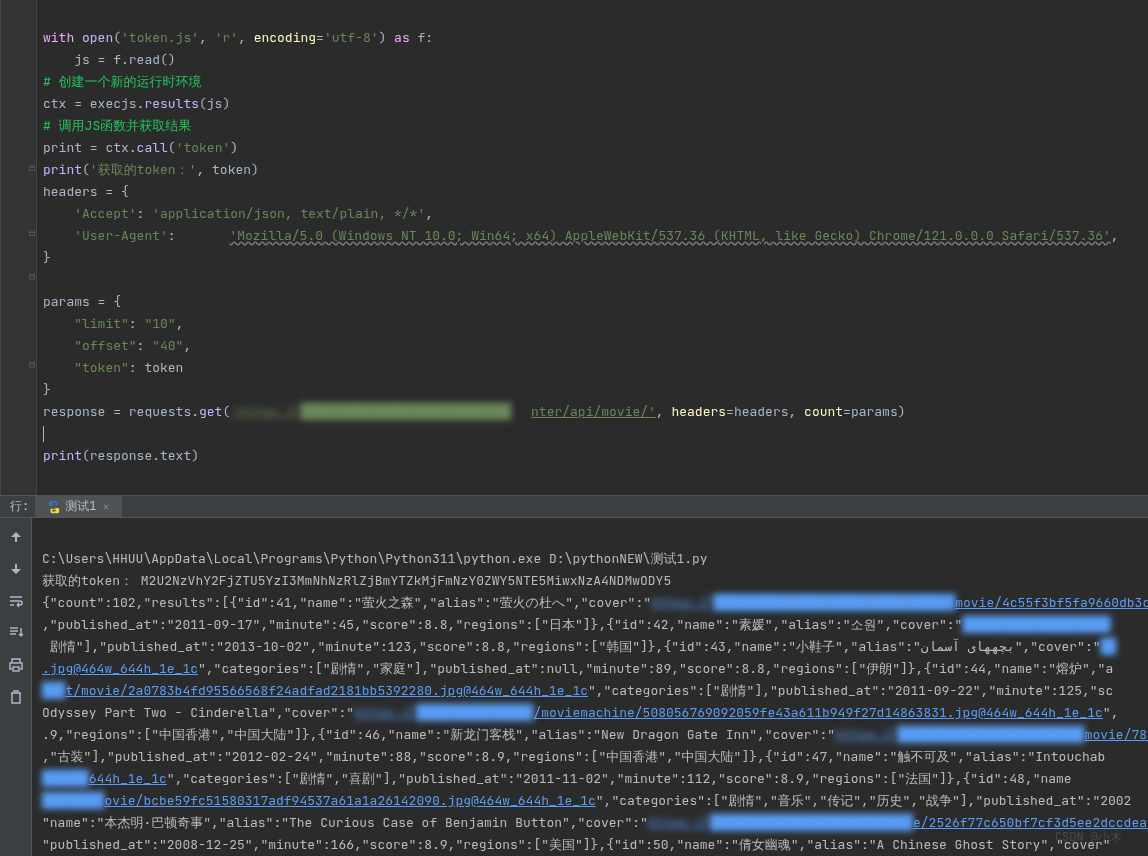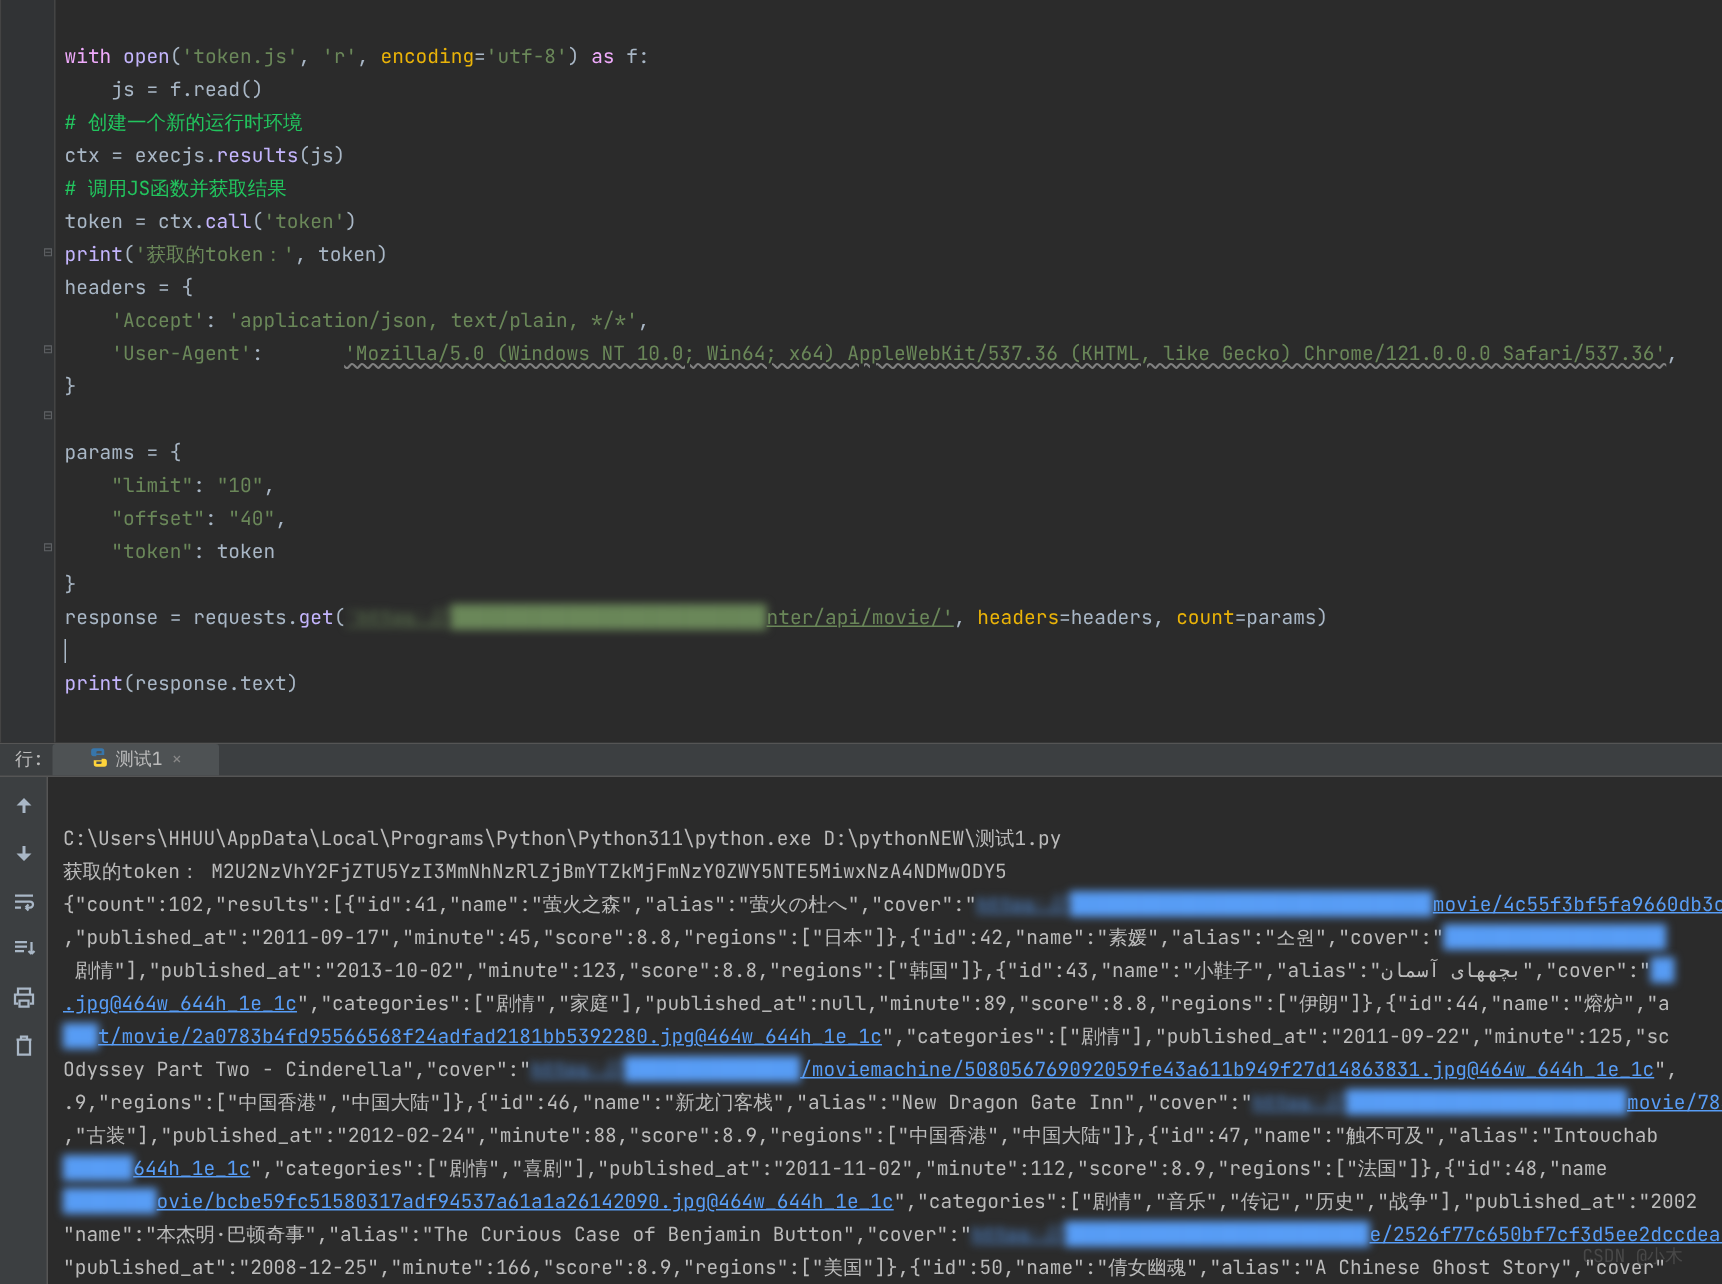--- a/index.html
+++ b/index.html
@@ -39,22 +39,22 @@
 }
 .code {
   padding: 5px 0 0 42px;
   line-height: 22px;
   white-space: pre;
 }
 .kw { color: #f0abfc; }
 .str { color: #6a8759; }
 .cmt { color: #22c55e; }
 .fn { color: #c4b5fd; }
-.param { color: #eab308; }
-.url { color: #6a8759; text-decoration: underline; }
+.param { color: #fef9c3; }
+.url { color: #6a8759; text-decoration: underline; margin-left: 20px; }
 .url-obf { color: #6a8759; text-decoration: underline; filter: blur(3px); }
 .warn { text-decoration-line: underline; text-decoration-style: wavy; text-decoration-color: #808080; margin-left: 46px; }
 .cursor {
   display: inline-block;
   width: 1px;
   height: 16px;
   background: #a9b7c6;
   vertical-align: middle;
 }
 
@@ -69,22 +69,23 @@
 }
 .run-label {
   color: #bbb;
   font-size: 12px;
   padding: 0 6px;
 }
 .tab {
   background: #4e5254;
   color: #bbb;
   font-size: 12px;
-  padding: 2px 24px;
-  display: flex;
+  padding: 2px 12px;
+  display: flex;
+  align-items: center;
   gap: 4px;
   border-radius: 2px 2px 0 0;
 }
 .py-icon {
   width: 14px;
   height: 14px;
   display: inline-block;
 }
 .close-x {
   color: #888;
@@ -149,21 +150,21 @@
     <span class="gutter-mark" style="top:226px;">⊟</span>
     <span class="gutter-mark" style="top:270px;">⊟</span>
     <span class="gutter-mark" style="top:358px;">⊟</span>
   </div>
   <div class="code">
 <span><span class="kw">with</span> <span class="fn">open</span>(<span class="str">'token.js'</span>, <span class="str">'r'</span>, <span class="param">encoding</span>=<span class="str">'utf-8'</span>) <span class="kw">as</span> <span>f:</span></span>
 <span>    js = f.read()</span>
 <span class="cmt"># 创建一个新的运行时环境</span>
 <span><span>ctx = execjs.</span><span class="fn">results</span><span>(js)</span></span>
 <span class="cmt"># 调用JS函数并获取结果</span>
-<span><span>token = ctx.</span><span class="fn">call</span>(<span class="str">'token'</span><span>)</span></span>
+<span><span>print = ctx.</span><span class="fn">call</span>(<span class="str">'token'</span><span>)</span></span>
 <span><span class="fn">print</span>(<span class="str">'获取的token：'</span><span>, token)</span></span>
 <span>headers = {</span>
 <span>    <span class="str">'Accept'</span>: <span class="str">'application/json, text/plain, */*'</span>,</span>
 <span>    <span class="str">'User-Agent'</span>: <span class="str warn">'Mozilla/5.0 (Windows NT 10.0; Win64; x64) AppleWebKit/537.36 (KHTML, like Gecko) Chrome/121.0.0.0 Safari/537.36'</span>,</span>
 <span>}</span>
 <span></span>
 <span>params = {</span>
 <span>    <span class="str">"limit"</span>: <span class="str">"10"</span>,</span>
 <span>    <span class="str">"offset"</span>: <span class="str">"40"</span>,</span>
 <span>    <span class="str">"token"</span>: <span>token</span></span>

